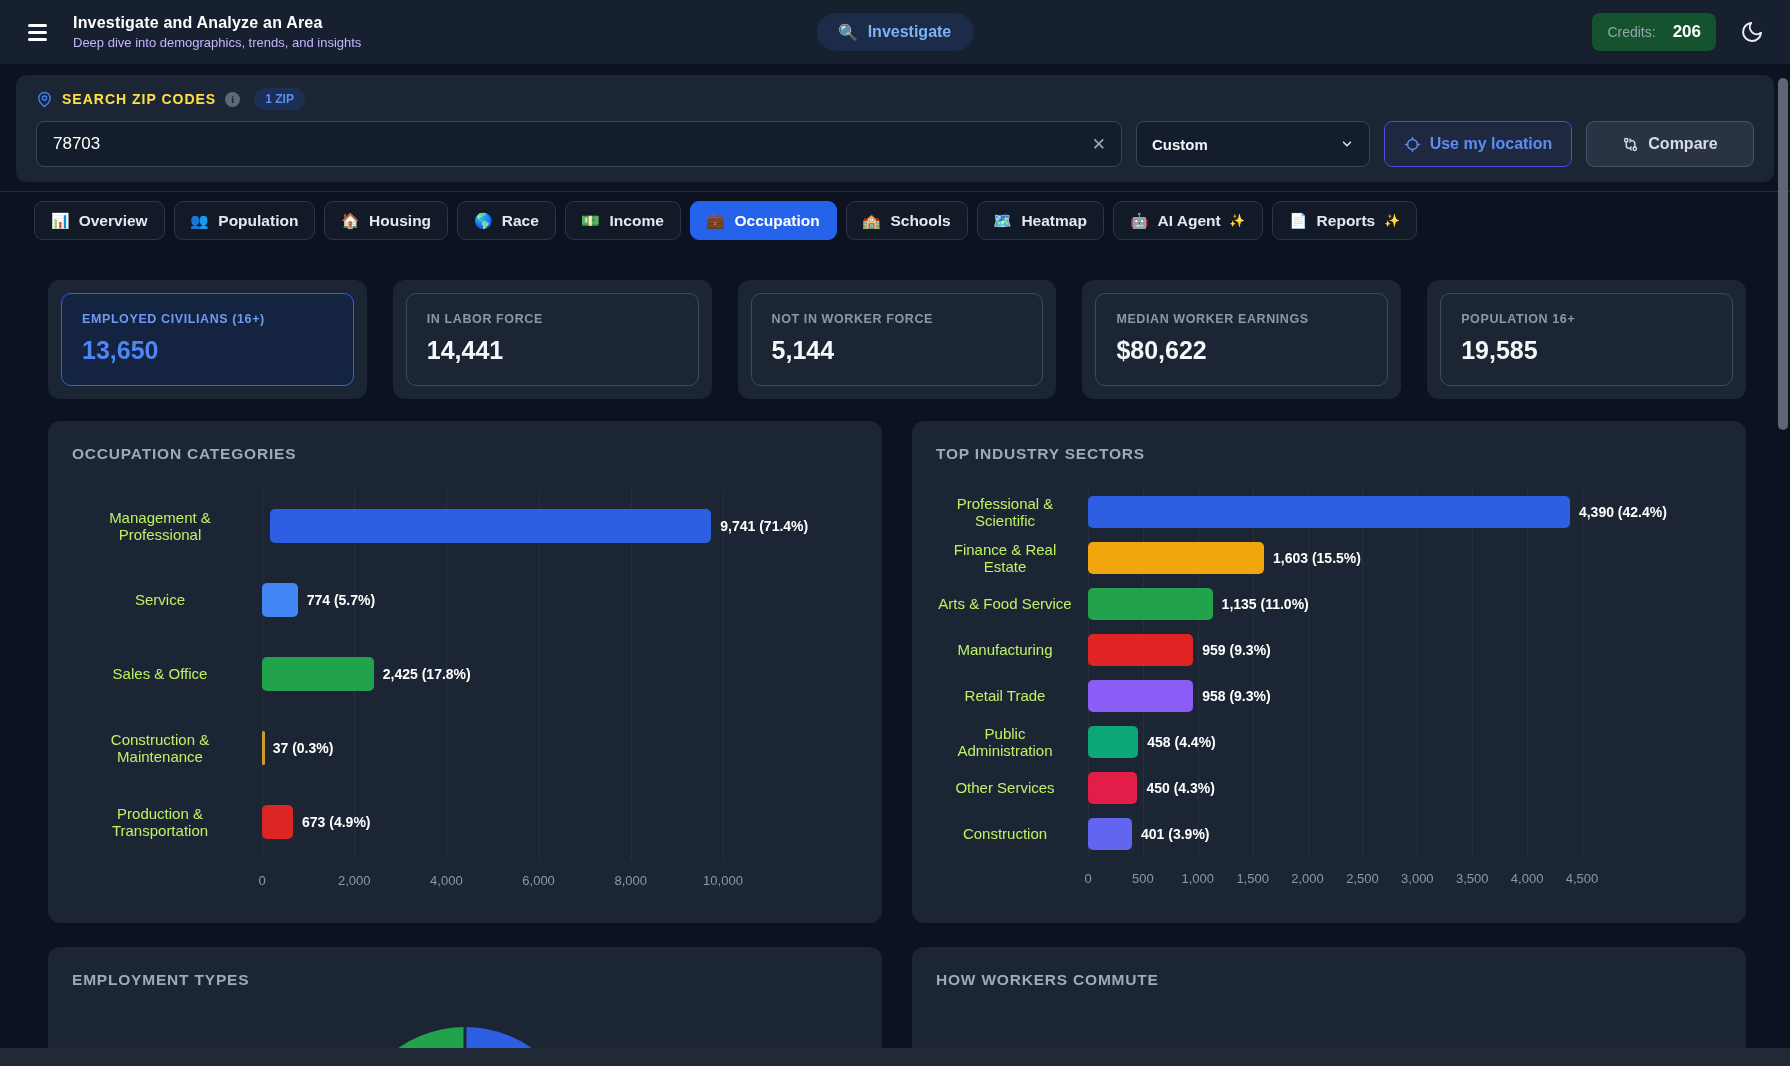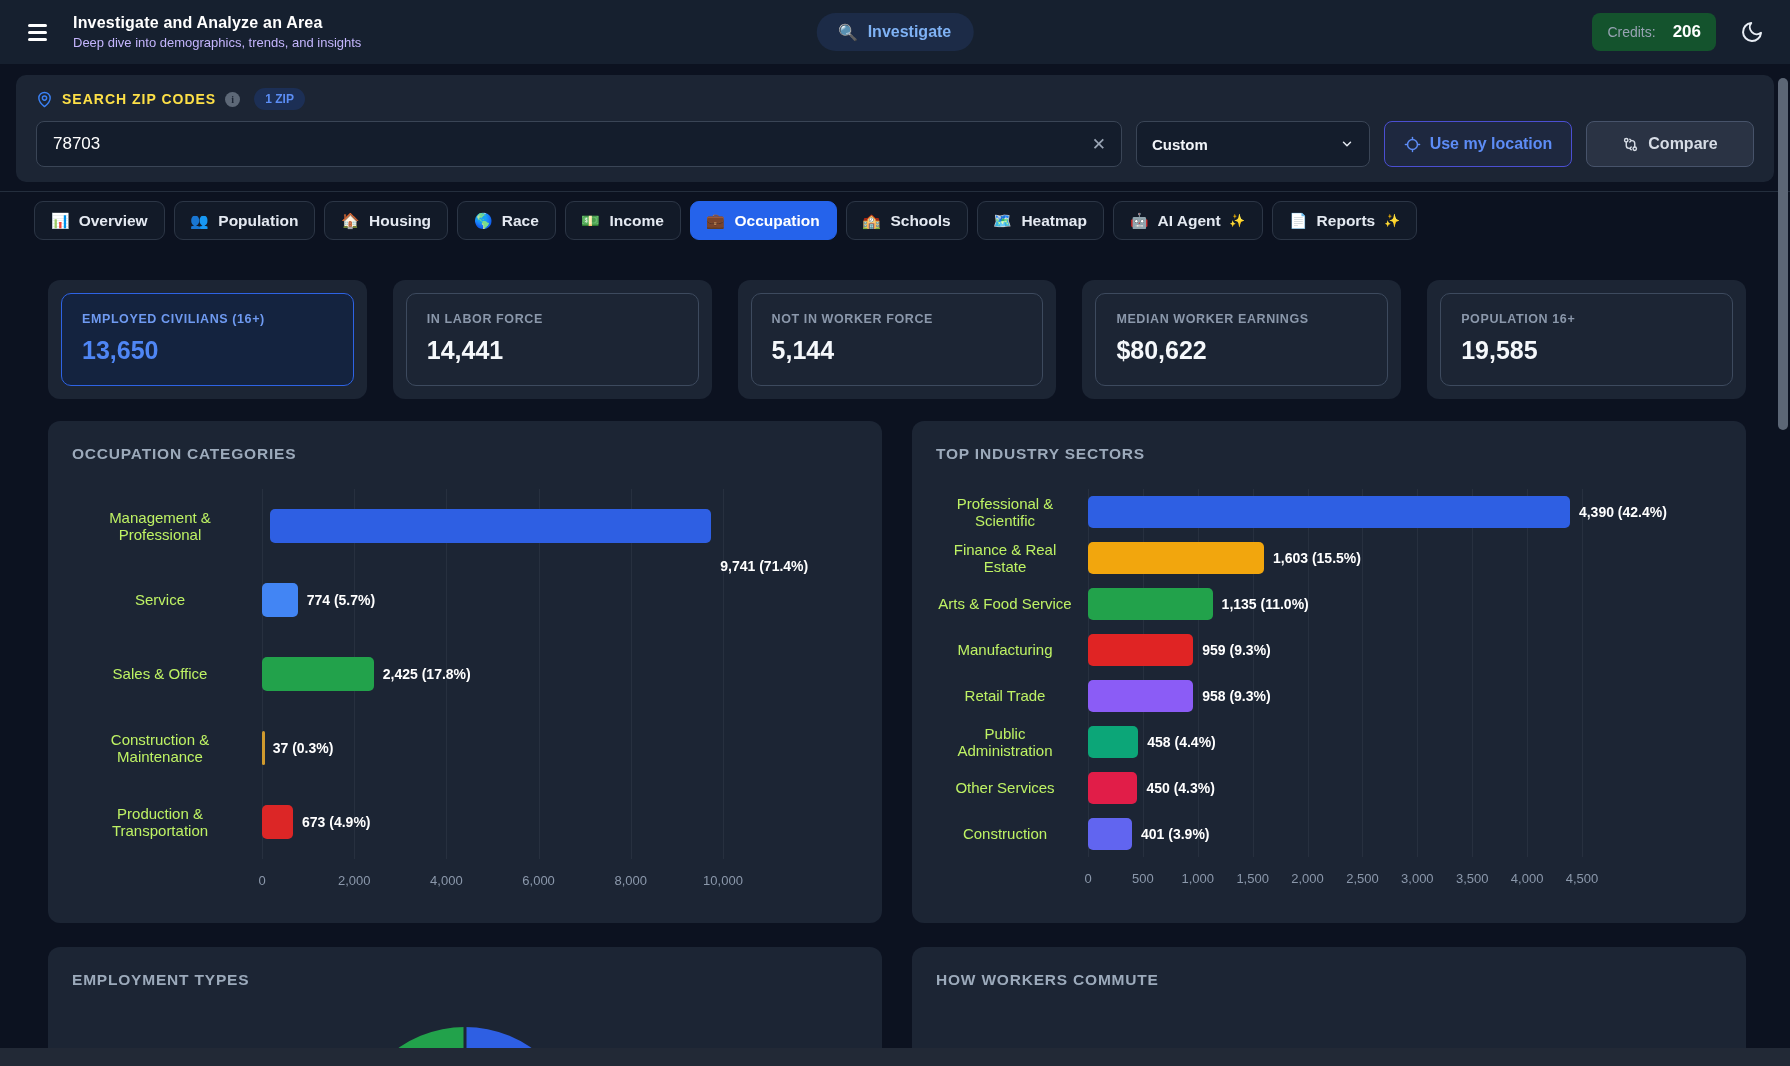--- a/index.html
+++ b/index.html
@@ -246,21 +246,21 @@
               <div class="grid-line" style="left: 20%;"></div>
               <div class="grid-line" style="left: 40%;"></div>
               <div class="grid-line" style="left: 60%;"></div>
               <div class="grid-line" style="left: 80%;"></div>
               <div class="grid-line" style="left: 100%;"></div>
             </div>
             <div class="chart-row" style="height: 74px; gap: 8px;">
               <span class="row-label" style="width: 190px;">Management &amp; Professional</span>
               <div class="row-track">
                 <div class="bar" style="width: 97.41%; height: 34px; background: rgb(46, 95, 227);"></div>
-                <span class="bar-value" style="left: calc(97.41% + 9px); margin-top: 40px;">9,741 (71.4%)</span>
+                <span class="bar-value" style="left: calc(97.41% + 9px);">9,741 (71.4%)</span>
               </div>
             </div>
             <div class="chart-row" style="height: 74px;">
               <span class="row-label" style="width: 190px;">Service</span>
               <div class="row-track">
                 <div class="bar" style="width: 7.74%; height: 34px; background: rgb(66, 133, 244);"></div>
                 <span class="bar-value" style="left: calc(7.74% + 9px);">774 (5.7%)</span>
               </div>
             </div>
             <div class="chart-row" style="height: 74px;">

